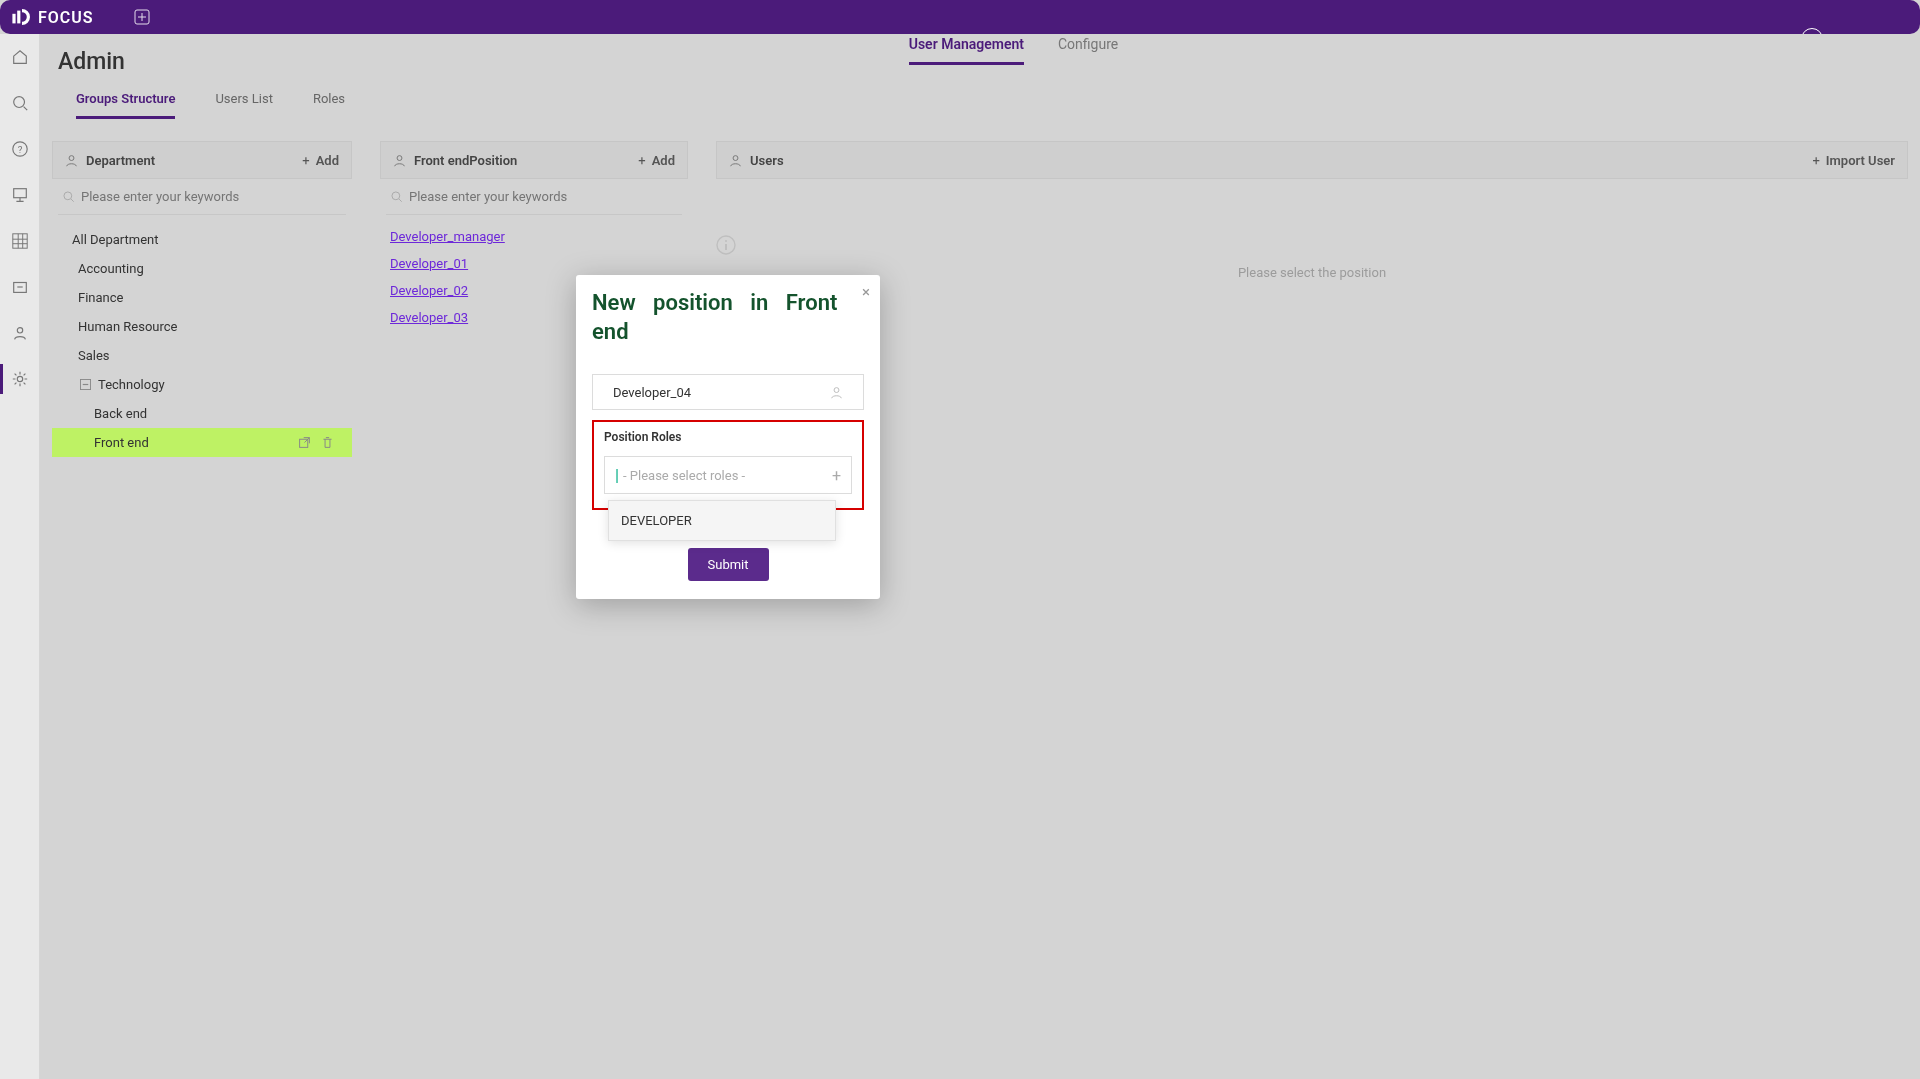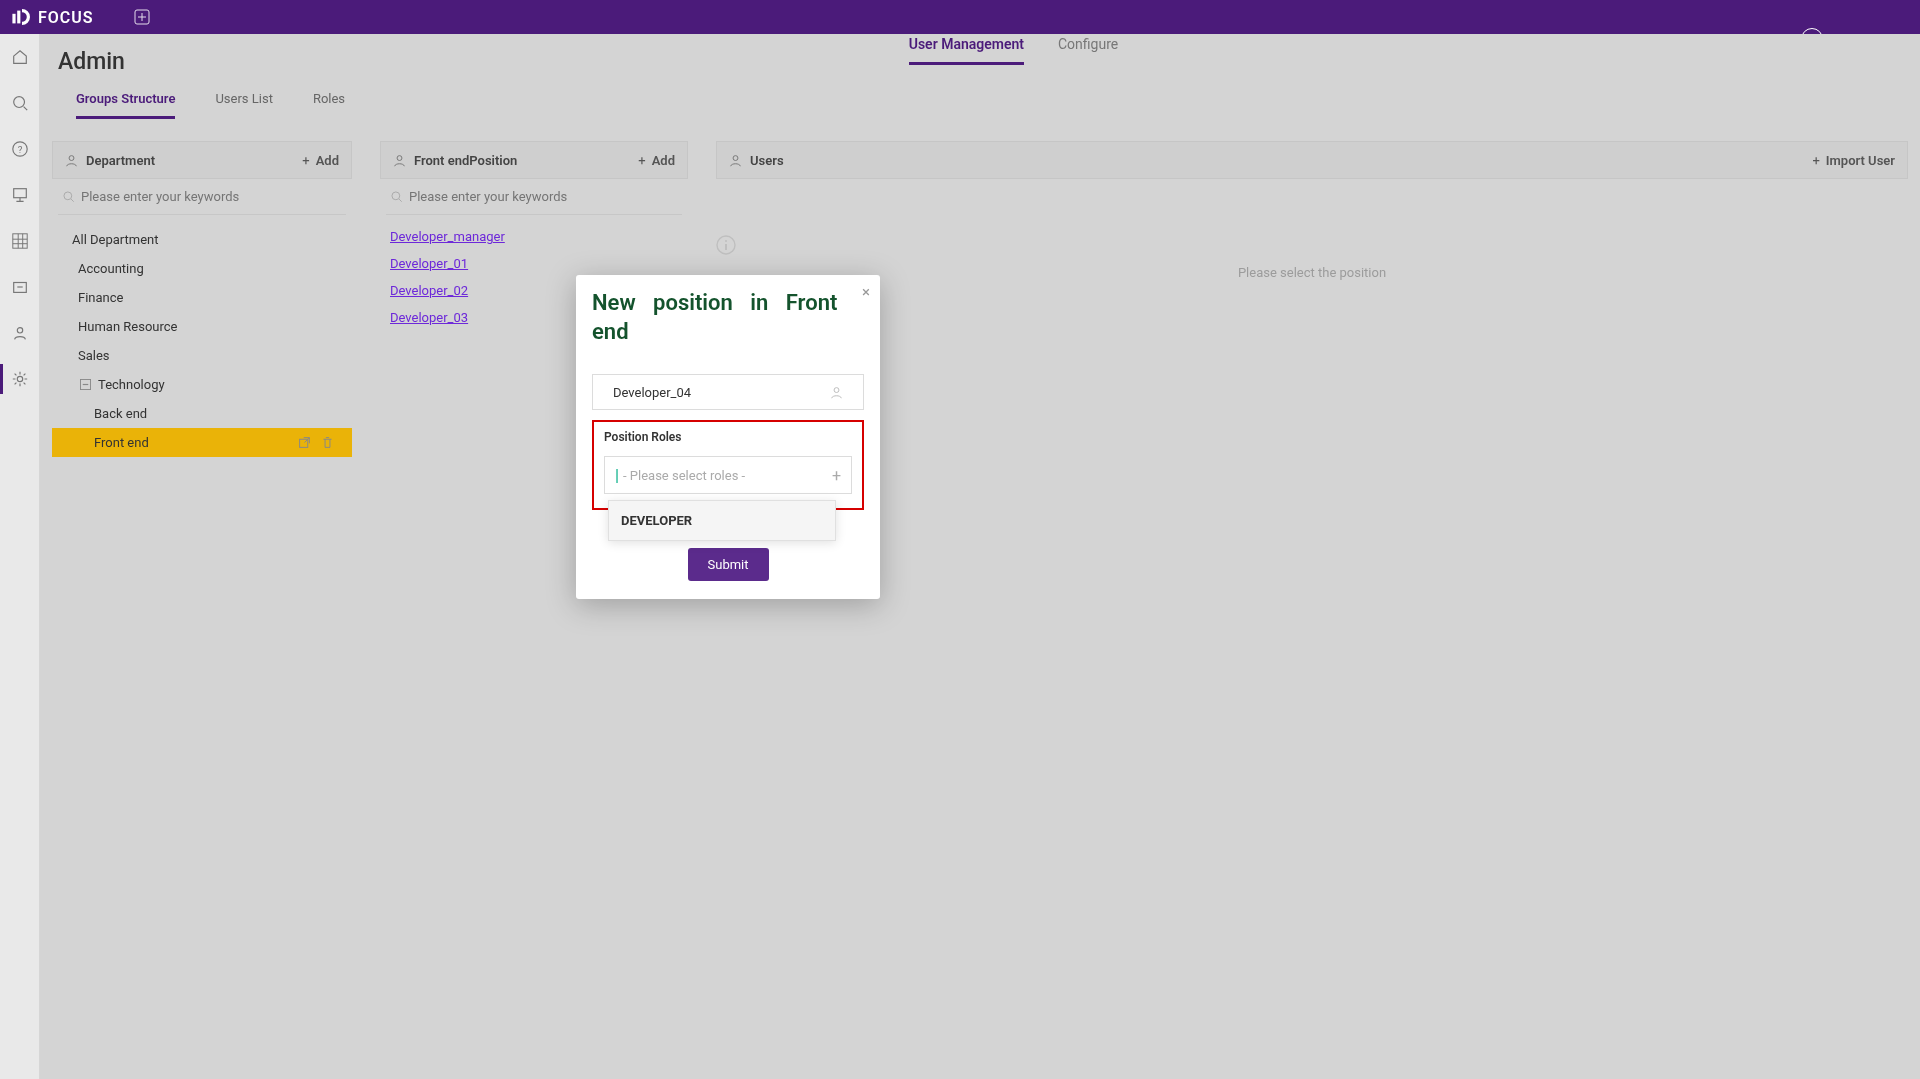--- a/index.html
+++ b/index.html
@@ -5,20 +5,21 @@
 * { margin: 0; padding: 0; box-sizing: border-box; font-family: -apple-system, BlinkMacSystemFont, "Segoe UI", Roboto, Arial, sans-serif; }
 body { background: #d4d4d4; width: 1920px; height: 1079px; overflow: hidden; position: relative; }
 
 .top-header {
   background: #4b1b7a;
   height: 34px;
   display: flex;
   align-items: center;
   padding: 0 12px;
   color: #fff;
+  border-radius: 10px;
 }
 .logo { display: flex; align-items: center; gap: 6px; font-weight: 600; letter-spacing: 1px; font-size: 16px; }
 .logo-icon { width: 20px; height: 16px; display: inline-flex; align-items:center; }
 .header-plus { margin-left: 40px; color: #fff; opacity: .85; }
 .header-right { margin-left: auto; display: flex; align-items: center; gap: 22px; font-size: 13px; margin-top: 44px; }
 .user-chip { display: flex; align-items: center; gap: 8px; }
 .avatar-circle { width:22px; height:22px; border:1.5px solid #fff; border-radius:50%; display:flex; align-items:center; justify-content:center; }
 .orange-diamond { color: #e8a23a; }
 
 .main-wrap { display: flex; height: calc(1079px - 34px); }
@@ -59,21 +60,21 @@
 .col-header .hdr-action { margin-left:auto; display:flex; align-items:center; gap:6px; color:#555; cursor:pointer; }
 
 .search-row { padding: 10px 4px; border-bottom:1px solid #c7c7c7; margin: 0 6px; display:flex; align-items:center; gap:6px; color:#9a9a9a; font-size:13px; }
 .search-row input { border:none; background:transparent; outline:none; flex:1; font-size:13px; color:#333; }
 
 .tree { padding: 10px 0; font-size: 13px; color:#333; }
 .tree-item { padding: 7px 12px; cursor:pointer; }
 .tree-item.indent1 { padding-left: 26px; }
 .tree-item.indent2 { padding-left: 28px; display:flex; align-items:center; gap:7px; }
 .tree-item.indent3 { padding-left: 42px; }
-.tree-item.selected { background:#eab308; display:flex; align-items:center; }
+.tree-item.selected { background:#bef264; display:flex; align-items:center; }
 .tree-item.selected .row-actions { margin-left:auto; display:flex; gap:10px; color:#777; padding-right:6px;}
 .tree-collapse { color:#666; font-size:11px; }
 
 .pos-list { padding: 8px 4px; font-size:13px; color:#6d28d9;text-decoration:underline; }
 .pos-item { padding: 6px 6px; }
 
 .users-empty { text-align:center; color:#9c9c9c; font-size:13px; padding-top: 56px; }
 .users-empty .info-circle { display:block; margin: 0 auto 10px; color:#b5b5b5; }
 
 
@@ -93,21 +94,21 @@
 .roles-select { border:1px solid #dcdcdc; height:38px; display:flex; align-items:center; padding: 0 10px; position:relative; }
 .roles-select .cursor-bar { color:#1fb895; font-weight:600; margin-right:4px; }
 .roles-select .ph { color:#aaa; font-size:13px; }
 .roles-select .plus-right { margin-left:auto; color:#aaa; }
 
 .roles-dropdown {
   position:absolute; left:14px; top: 78px;
   width: 228px; background:#fff; border:1px solid #e0e0e0;
   box-shadow: 0 2px 10px rgba(0,0,0,.12);
 }
-.roles-dropdown-item { padding: 12px 12px; font-size:13px; color:#333; background:#f5f5f5; cursor:pointer;font-weight:bold; }
+.roles-dropdown-item { padding: 12px 12px; font-size:13px; color:#333; background:#f5f5f5; cursor:pointer; }
 
 .submit-row { display:flex; justify-content:center; margin-top: 38px; }
 .submit-btn { background:#5b2b8c; color:#fff; border:none; padding: 9px 20px; font-size:13px; border-radius:3px; cursor:pointer; }
 
 svg { display:block; }
 </style>
 </head>
 <body>
 
 <div class="top-header">

